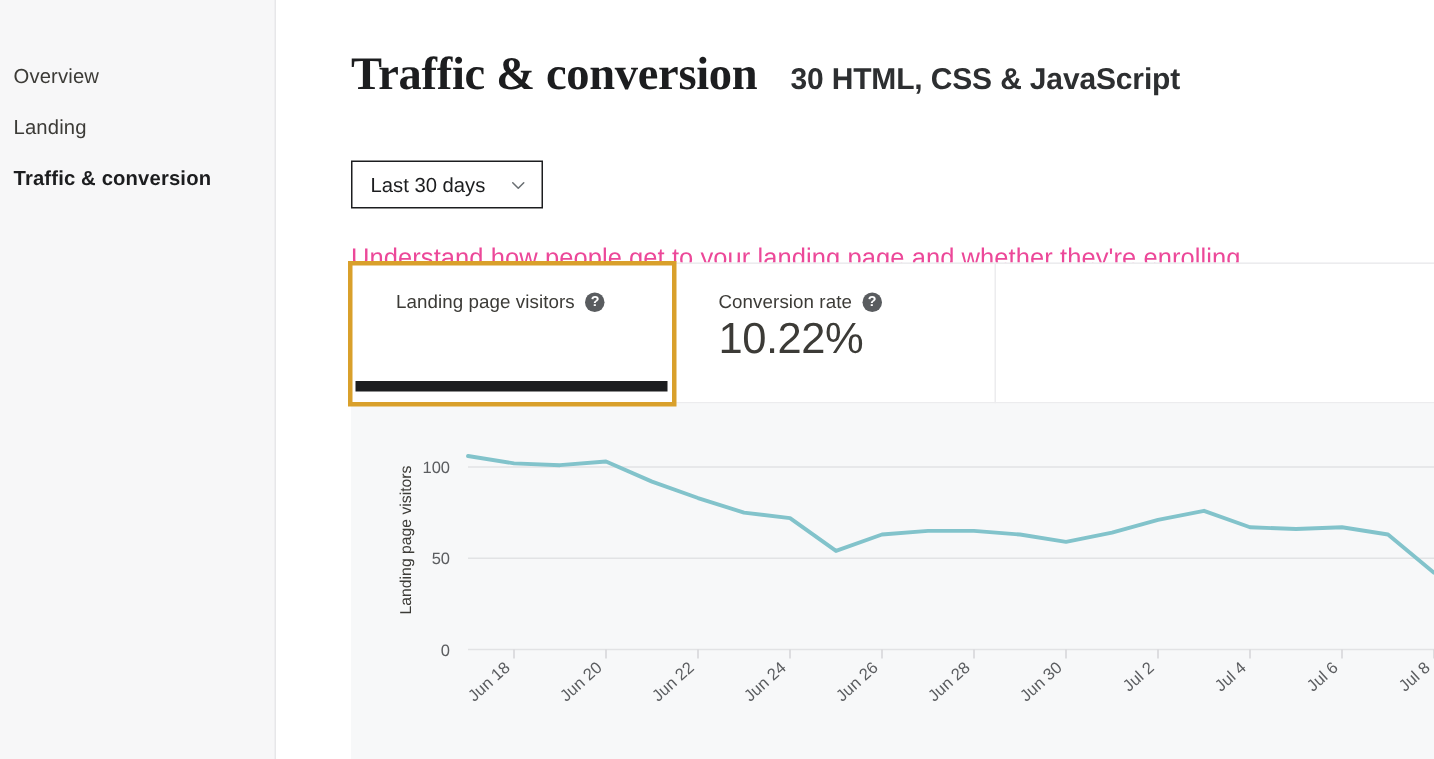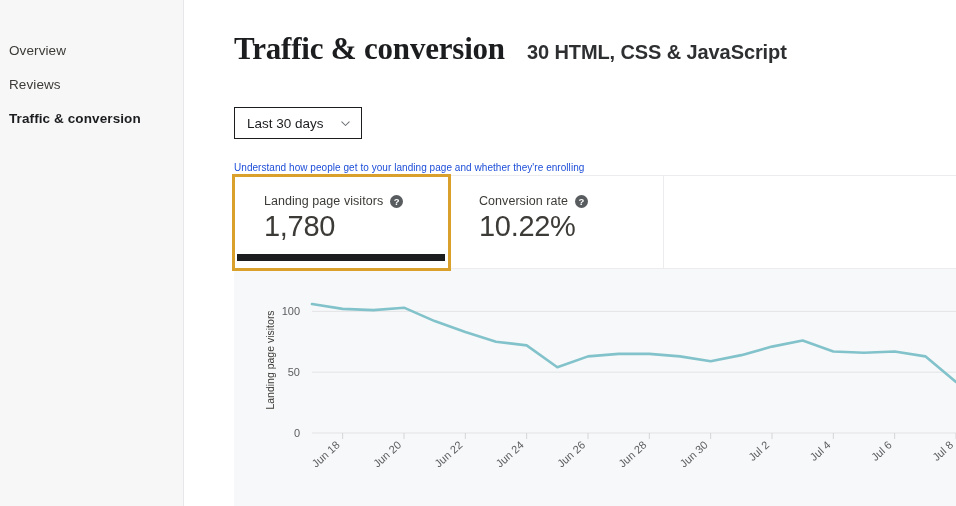--- a/index.html
+++ b/index.html
@@ -99,22 +99,22 @@
   .chev {
     margin-left: 16px;
     width: 11px;
     height: 11px;
     display: inline-block;
   }
   .chev svg { display: block; }
 
   .subtext {
     padding: 23px 0 0 50px;
-    font-size: 10px;
-    color: #1d4ed8;
+    font-size: 17px;
+    color: #ec4899;
     letter-spacing: 0.05px;
   }
 
   
   .panel {
     position: absolute;
     left: 50px;
     right: 0;
     top: 175px;
     bottom: 0;
@@ -213,21 +213,21 @@
 </head>
 <body>
 
 <div class="app">
 
   <nav class="sidebar">
     <div class="nav-item">
       <span>Overview</span>
     </div>
     <div class="nav-item">
-      <span>Reviews</span>
+      <span>Landing</span>
     </div>
     <div class="nav-item active">
       <span>Traffic &amp; conversion</span>
     </div>
   </nav>
 
   <section class="main">
 
     <div class="head-row">
       <h1 class="page-title">Traffic &amp; conversion</h1>
@@ -248,21 +248,20 @@
     <div class="subtext">Understand how people get to your landing page and whether they're enrolling</div>
 
     <div class="panel">
 
       <div class="cards">
         <div class="card selected">
           <div class="card-label">
             <span>Landing page visitors</span>
             <span class="help-icon">?</span>
           </div>
-          <div class="card-value">1,780</div>
         </div>
 
         <div class="card">
           <div class="card-label">
             <span>Conversion rate</span>
             <span class="help-icon">?</span>
           </div>
           <div class="card-value">10.22%</div>
         </div>
 

